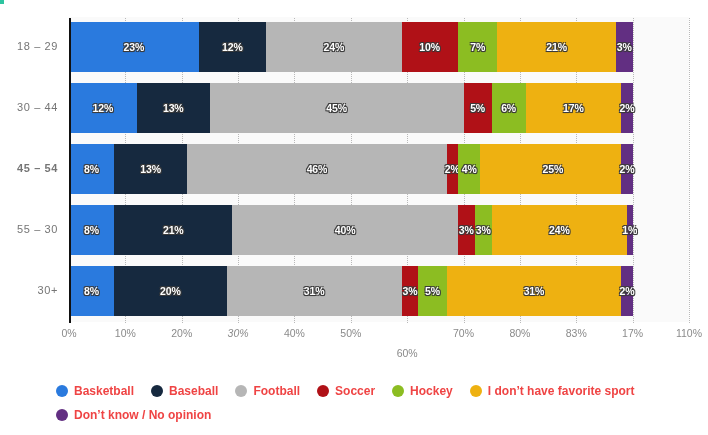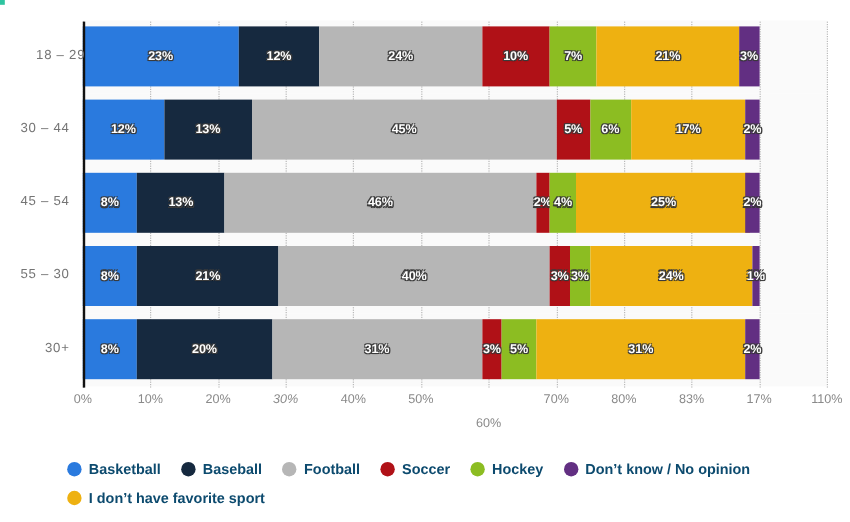--- a/index.html
+++ b/index.html
@@ -137,21 +137,21 @@
   .legend-dot {
     width: 12px;
     height: 12px;
     border-radius: 50%;
     margin-right: 6px;
     flex: 0 0 auto;
   }
   .legend-text {
     font-size: 12px;
     font-weight: bold;
-    color: #0c4a6e;
+    color: #ef4444;
     white-space: nowrap;
   }
 
   .corner-tick {
     position: absolute;
     left: 0;
     top: 0;
     width: 4px;
     height: 4px;
     background: #2ec4a0;
@@ -295,23 +295,23 @@
         </div>
         <div class="seg" style="left: 552.364px; width: 11.2727px; background: rgb(98, 47, 130);">
           <span class="seg-label">2%</span>
         </div>
       </div>
     </div>
 
   <div class="axis-line"></div>
 
   <div id="ylabels">
-      <div class="ylabel" style="top: 40px; margin-left: 13px;">18 – 29</div>
+      <div class="ylabel" style="top: 40px;">18 – 29</div>
       <div class="ylabel" style="top: 101px;">30 – 44</div>
-      <div class="ylabel" style="top: 162px;">45 – 54</div>
+      <div class="ylabel" style="top: 162px; font-weight: bold;">45 – 54</div>
       <div class="ylabel" style="top: 223px;">55 – 30</div>
       <div class="ylabel" style="top: 284px;">30+</div>
     </div>
   <div id="xticks">
       <div class="xtick" style="left: 69px;">0%</div>
       <div class="xtick" style="left: 125.364px;">10%</div>
       <div class="xtick" style="left: 181.727px;">20%</div>
       <div class="xtick" style="left: 238.091px; font-style: italic;">30%</div>
       <div class="xtick" style="left: 294.455px;">40%</div>
       <div class="xtick" style="left: 350.818px;">50%</div>
@@ -339,21 +339,21 @@
       </div>
       <div class="legend-item">
         <span class="legend-dot" style="background: rgb(176, 17, 23);"></span>
         <span class="legend-text">Soccer</span>
       </div>
       <div class="legend-item">
         <span class="legend-dot" style="background: rgb(140, 189, 34);"></span>
         <span class="legend-text">Hockey</span>
       </div>
       <div class="legend-item">
+        <span class="legend-dot" style="background: rgb(238, 177, 17);"></span>
+        <span class="legend-text">I don’t have favorite sport</span>
+      </div>
+      <div class="legend-item">
         <span class="legend-dot" style="background: rgb(98, 47, 130);"></span>
         <span class="legend-text">Don’t know / No opinion</span>
       </div>
-      <div class="legend-item">
-        <span class="legend-dot" style="background: rgb(238, 177, 17);"></span>
-        <span class="legend-text">I don’t have favorite sport</span>
-      </div>
     </div>
 </div>
 
 </body></html>

